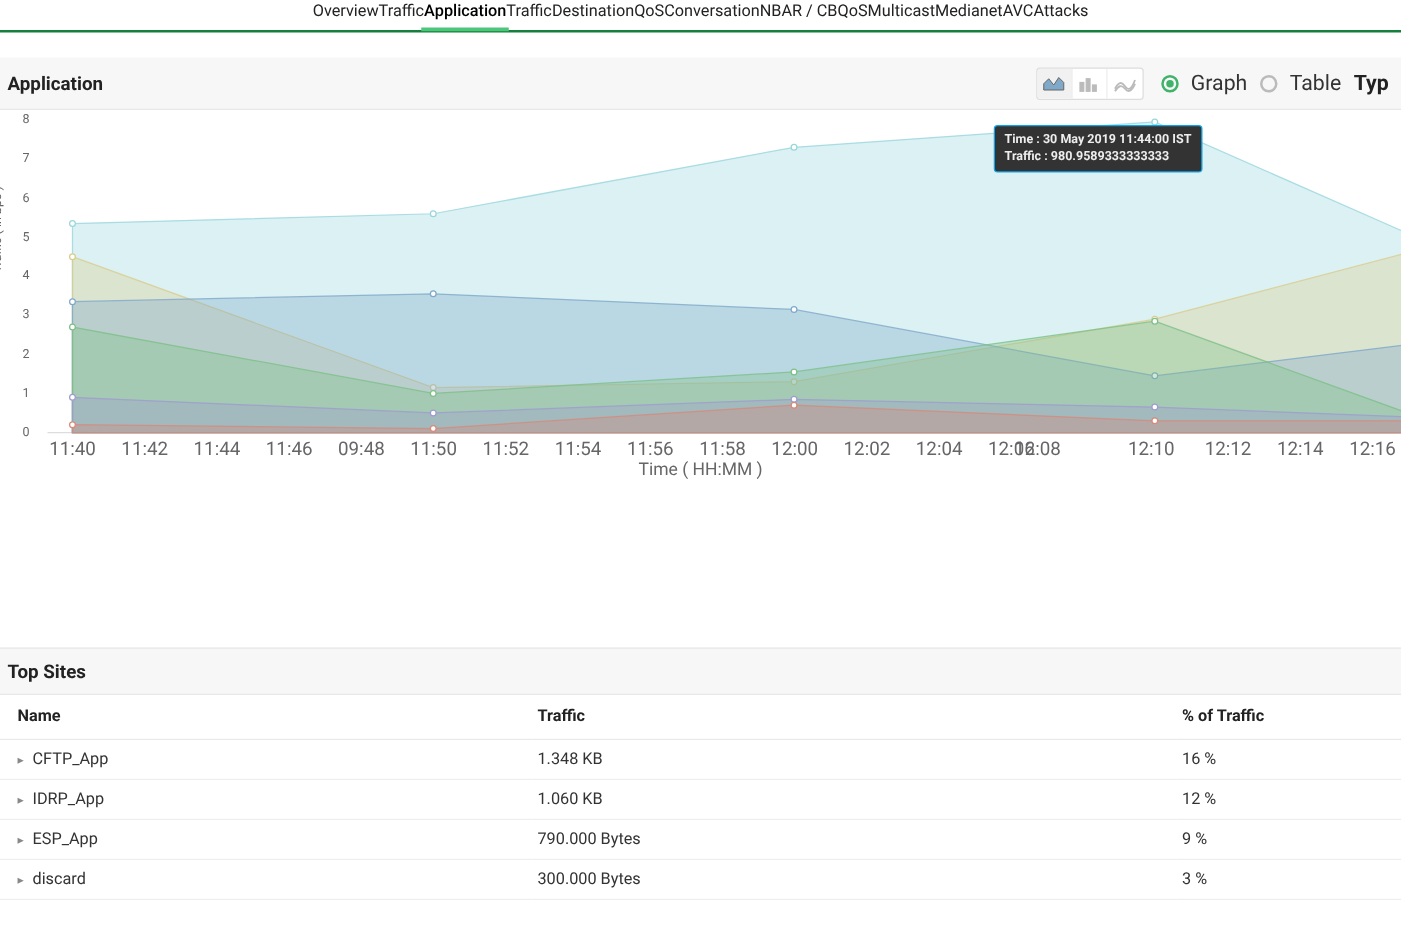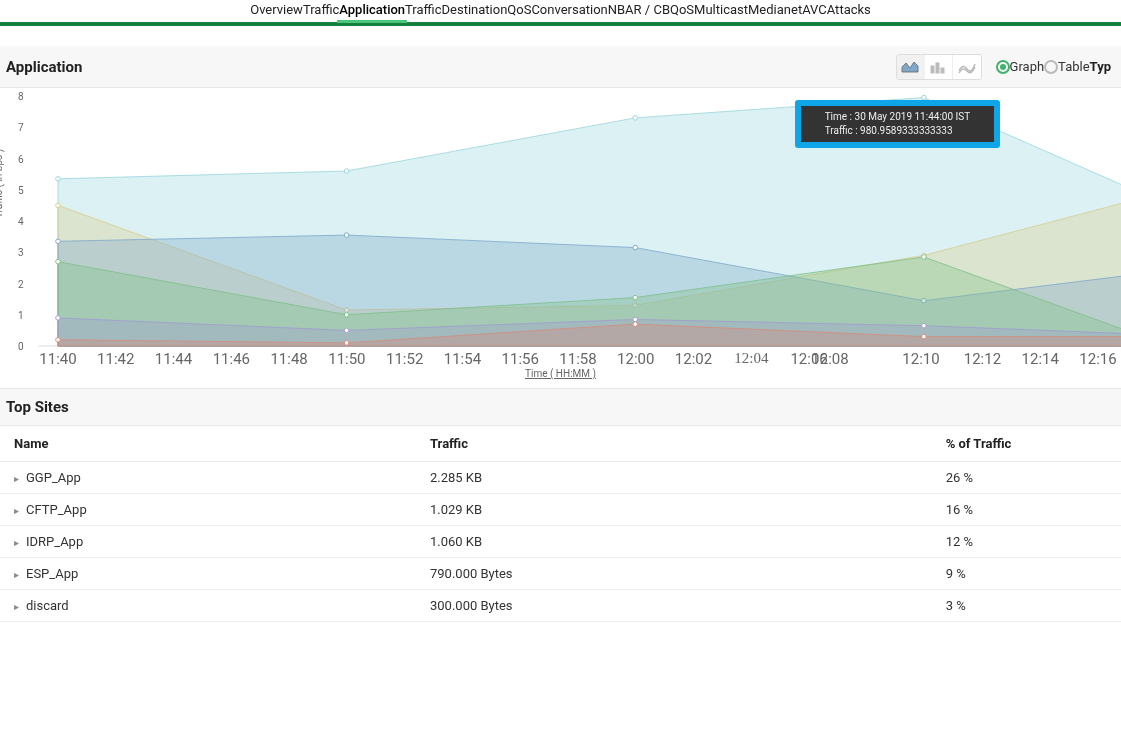--- a/index.html
+++ b/index.html
@@ -1,49 +1,49 @@
 <!DOCTYPE html>
 <html><head>
 <meta charset="utf-8">
 <style>
   html,body{margin:0;padding:0;font-family:-apple-system,BlinkMacSystemFont,"Segoe UI",Roboto,Helvetica,Arial,sans-serif;color:#333;background:#fff;font-size:13px;}
   *{box-sizing:border-box;}
   .page{width:1121px;height:753px;overflow:hidden;position:relative;}
   
-  .topnav{height:26px;border-bottom:4px solid #15803d;display:flex;justify-content:center;font-size:13px;color:#222;padding-top:0;}
+  .topnav{height:26px;border-bottom:2px solid #15803d;display:flex;justify-content:center;font-size:13px;color:#222;padding-top:0;}
   .topnav .tab{padding:2px 0 6px 0;cursor:pointer;position:relative;}
   .topnav .tab.active{color:#000;font-weight:500;}
   .topnav .tab.active::after{content:"";position:absolute;left:-2px;right:-2px;bottom:-1px;height:3px;background:#4cc67a;}
   
   .panel-head{display:flex;align-items:center;justify-content:space-between;height:42px;padding:0 10px 0 6px;background:#f7f7f7;border-bottom:1px solid #e8e8e8;margin-top:20px;}
   .panel-title{font-weight:700;font-size:15px;color:#222;}
   .panel-controls{display:flex;align-items:center;gap:14px;}
   .chart-type-box{display:flex;border:1px solid #ddd;border-radius:3px;overflow:hidden;background:#fff;}
   .chart-type-box .ct{width:28px;height:24px;display:flex;align-items:center;justify-content:center;border-right:1px solid #eee;cursor:pointer;}
   .chart-type-box .ct:last-child{border-right:none;}
   .chart-type-box .ct svg{width:18px;height:14px;stroke:#bbb;fill:#bbb;}
   .chart-type-box .ct.active{background:#f1f1f1;}
   .chart-type-box .ct.active svg{stroke:#666;fill:#7fa8c9;}
-  .view-toggle{display:flex;align-items:center;font-size:13px;}
+  .view-toggle{display:flex;align-items:center;gap:10px;font-size:17px;}
   .radio{width:14px;height:14px;border-radius:50%;border:2px solid #bbb;display:inline-block;position:relative;}
   .radio.on{border-color:#41b26a;}
   .radio.on::after{content:"";position:absolute;inset:2px;border-radius:50%;background:#41b26a;}
   .typ{font-weight:700;color:#222;}
   
   .chart-wrap{position:relative;height:300px;padding:8px 4px 0 20px;}
   .ylabel{position:absolute;left:-3px;top:50%;transform:rotate(-90deg) translate(20px,-4px);transform-origin:left top;font-size:10px;color:#666;white-space:nowrap;}
   .chart-inner{position:absolute;left:38px;top:8px;right:4px;height:250px;}
   .chart-inner svg{width:100%;height:100%;overflow:visible;}
   .ytick{position:absolute;left:18px;font-size:10px;color:#666;transform:translateY(-50%);}      
   .xrow{position:absolute;left:38px;right:4px;top:262px;height:14px;}
   .xtick{position:absolute;font-size:15px;color:#666;transform:translateX(-50%);}
-  .xlabel{position:absolute;left:0;right:0;top:280px;text-align:center;font-size:10px;color:#666;text-decoration:underline;}
-  .tooltip{position:absolute;background:#333;color:#eee;border:6px solid #0ea5e9;border-radius:3px;font-size:10px;padding:4px 24px;line-height:1.4;white-space:nowrap;}
-  
-  .sites-head{background:#f7f7f7;border-top:1px solid #e8e8e8;border-bottom:1px solid #e8e8e8;height:38px;display:flex;align-items:center;padding-left:6px;}
+  .xlabel{position:absolute;left:0;right:0;top:280px;text-align:center;font-size:14px;color:#666;}
+  .tooltip{position:absolute;background:#333;color:#eee;border:1px solid #0ea5e9;border-radius:3px;font-size:10px;padding:4px 8px;line-height:1.4;white-space:nowrap;font-weight:bold;}
+  
+  .sites-head{background:#f7f7f7;border-top:1px solid #e8e8e8;border-bottom:1px solid #e8e8e8;height:38px;display:flex;align-items:center;padding-left:6px;margin-top:130px;}
   .sites-title{font-weight:700;font-size:15px;color:#222;}
   table.sites{width:100%;border-collapse:collapse;font-size:13px;}
   table.sites th{text-align:left;font-weight:700;color:#222;padding:10px 4px;border-bottom:1px solid #e9e9e9;}
   table.sites td{padding:8px 4px;border-bottom:1px solid #eee;color:#333;}
   .expand{display:inline-block;width:8px;color:#888;font-size:10px;margin-right:4px;}
   .col-name{padding-left:14px !important;}
   .col-traffic{width:46%;}
   .col-pct{width:16%;}
 </style>
 </head>
@@ -154,29 +154,29 @@
     <div class="tooltip" id="tt" style="left: 756.667px; top: 3.5625px;">
       <span>Time : 30 May 2019 11:44:00 IST</span><br>
       <span>Traffic : 980.9589333333333</span>
     </div>
   </div>
   <div class="xrow" id="xticks">
         <div class="xtick" style="left: 20px;">11:40</div>
         <div class="xtick" style="left: 77.7778px;">11:42</div>
         <div class="xtick" style="left: 135.556px;">11:44</div>
         <div class="xtick" style="left: 193.333px;">11:46</div>
-        <div class="xtick" style="left: 251.111px;">11:48</div>
+        <div class="xtick" style="left: 251.111px;">09:48</div>
         <div class="xtick" style="left: 308.889px;">11:50</div>
         <div class="xtick" style="left: 366.667px;">11:52</div>
         <div class="xtick" style="left: 424.444px;">11:54</div>
         <div class="xtick" style="left: 482.222px;">11:56</div>
         <div class="xtick" style="left: 540px;">11:58</div>
         <div class="xtick" style="left: 597.778px;">12:00</div>
         <div class="xtick" style="left: 655.556px;">12:02</div>
-        <div class="xtick" style="left: 713.333px; font-family: Liberation Serif, serif;">12:04</div>
+        <div class="xtick" style="left: 713.333px;">12:04</div>
         <div class="xtick" style="left: 771.111px;">12:06</div>
         <div class="xtick" style="left: 792px;">12:08</div>
         <div class="xtick" style="left: 883px;">12:10</div>
         <div class="xtick" style="left: 944.444px; text-align: center;">12:12</div>
         <div class="xtick" style="left: 1002.22px;">12:14</div>
         <div class="xtick" style="left: 1060px;">12:16</div>
       </div>
   <div class="xlabel">Time ( HH:MM )</div>
 </div>
 
@@ -186,27 +186,22 @@
 <table class="sites">
   <thead>
         <tr id="sitehead">
           <th class="col-name">Name</th>
           <th class="col-traffic">Traffic</th>
           <th class="col-pct">% of Traffic</th>
         </tr>
       </thead>
   <tbody id="sitebody">
         <tr>
-          <td class="col-name"><span class="expand">▸</span>GGP_App</td>
-          <td>2.285 KB</td>
-          <td>26 %</td>
-        </tr>
-        <tr>
           <td class="col-name"><span class="expand">▸</span>CFTP_App</td>
-          <td>1.029 KB</td>
+          <td>1.348 KB</td>
           <td>16 %</td>
         </tr>
         <tr>
           <td class="col-name"><span class="expand">▸</span>IDRP_App</td>
           <td>1.060 KB</td>
           <td>12 %</td>
         </tr>
         <tr>
           <td class="col-name"><span class="expand">▸</span>ESP_App</td>
           <td>790.000 Bytes</td>

